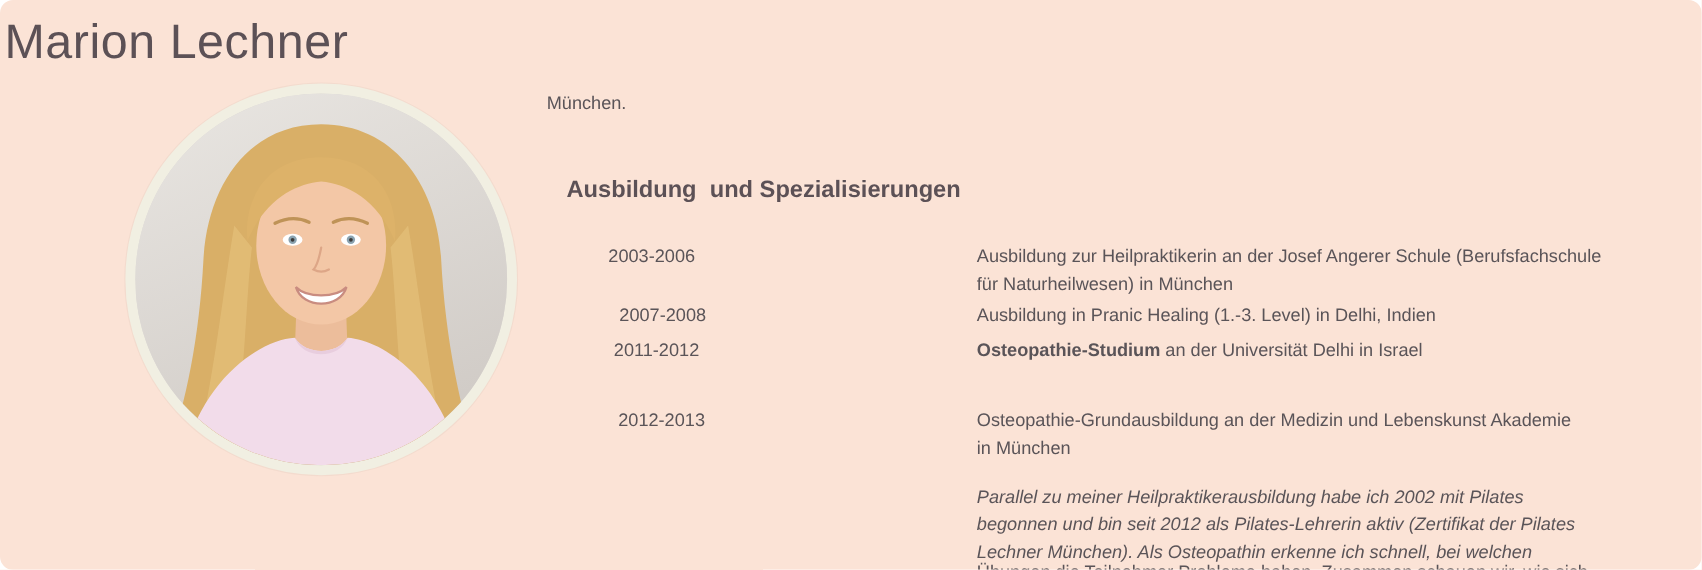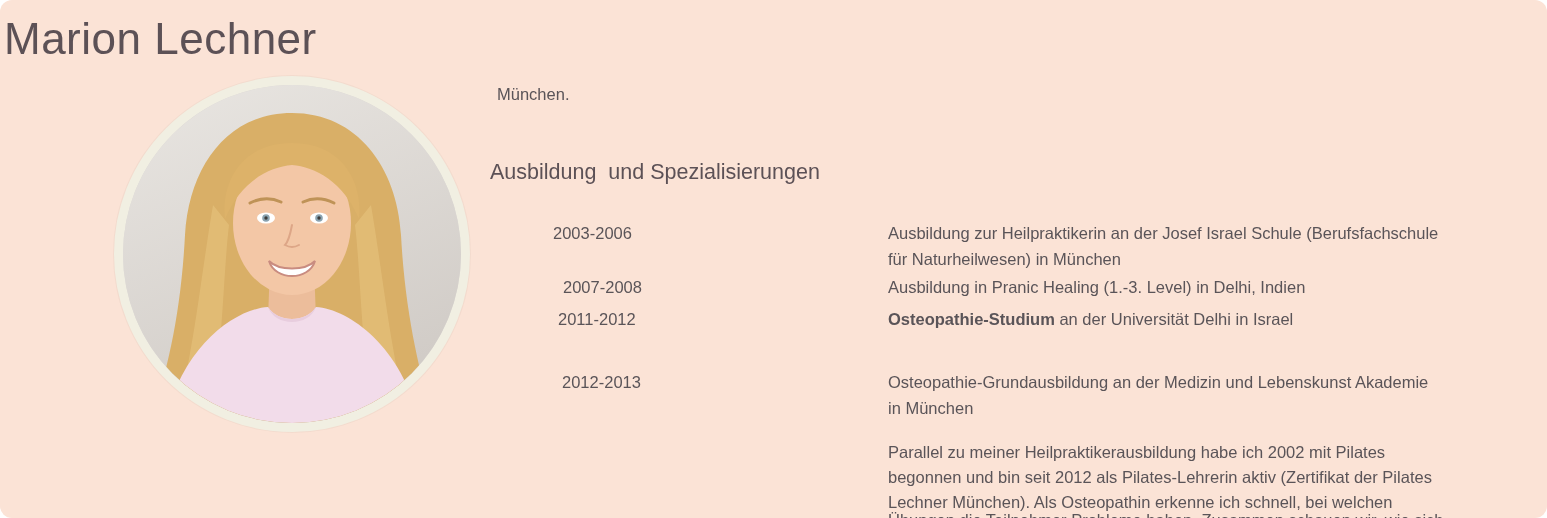--- a/index.html
+++ b/index.html
@@ -24,22 +24,22 @@
     overflow: hidden; background: #ddd9d5;
     box-shadow: 0 0 0 1px rgba(120,100,90,0.06);
   }
   .photo svg { display: block; width: 100%; height: 100%; }
   .intro {
     position: absolute; left: 497px; top: 81px;
     font-size: 16.5px; line-height: 27px; color: #5a5458;
   }
   .intro .line { white-space: nowrap; }
   .section-heading {
-    position: absolute; left: 490px; top: 158px; margin: 0;
-    font-size: 21.5px; font-weight: 400; color: #5c5156;
+    position: absolute; left: 515px; top: 158px; margin: 0;
+    font-size: 21.5px; font-weight: 700; color: #5c5156;
     line-height: 28px; white-space: pre;
   }
   .t-row { position: absolute; left: 0; right: 0; }
   .t-row .years {
     position: absolute; top: 0;
     font-size: 16.5px; line-height: 25.5px; color: #5a5458; white-space: nowrap; text-align: center;
   }
   .t-row .desc {
     position: absolute; left: 888px; top: 0;
     font-size: 16.5px; line-height: 25.5px; color: #5a5458;
@@ -47,21 +47,21 @@
   .t-row .desc .line { white-space: nowrap; }
   .r0 { top: 221px; } .r0 .years { left: 553px; }
   .r1 { top: 275px; } .r1 .years { left: 563px; }
   .r2 { top: 307px; } .r2 .years { left: 558px; }
   .r3 { top: 370px; } .r3 .years { left: 562px; }
   .bold { font-weight: 700; }
   .bio {
     position: absolute; left: 888px; top: 440px;
     font-size: 16.5px; line-height: 25.2px; color: #5a5458;
   }
-  .bio .line { white-space: nowrap; }
+  .bio .line { white-space: nowrap; font-style: italic; }
   .bio-clipped {
     position: absolute; left: 888px; top: 508px;
     font-size: 16.5px; line-height: 25.2px; color: #5a5458; white-space: nowrap;
   }
 </style>
 </head>
 <body>
 
 <div class="page">
 
@@ -110,21 +110,21 @@
 
   <div class="intro">
     <div class="line">München.</div>
   </div>
 
   <h2 class="section-heading">Ausbildung  und Spezialisierungen</h2>
 
   <div class="t-row r0">
     <span class="years">2003-2006</span>
     <div class="desc">
-      <div class="line">Ausbildung zur Heilpraktikerin an der Josef Israel Schule (Berufsfachschule</div>
+      <div class="line">Ausbildung zur Heilpraktikerin an der Josef Angerer Schule (Berufsfachschule</div>
       <div class="line">für Naturheilwesen) in München</div>
     </div>
   </div>
 
   <div class="t-row r1">
     <span class="years">2007-2008</span>
     <div class="desc">
       <div class="line">Ausbildung in Pranic Healing (1.-3. Level) in Delhi, Indien</div>
     </div>
   </div>

